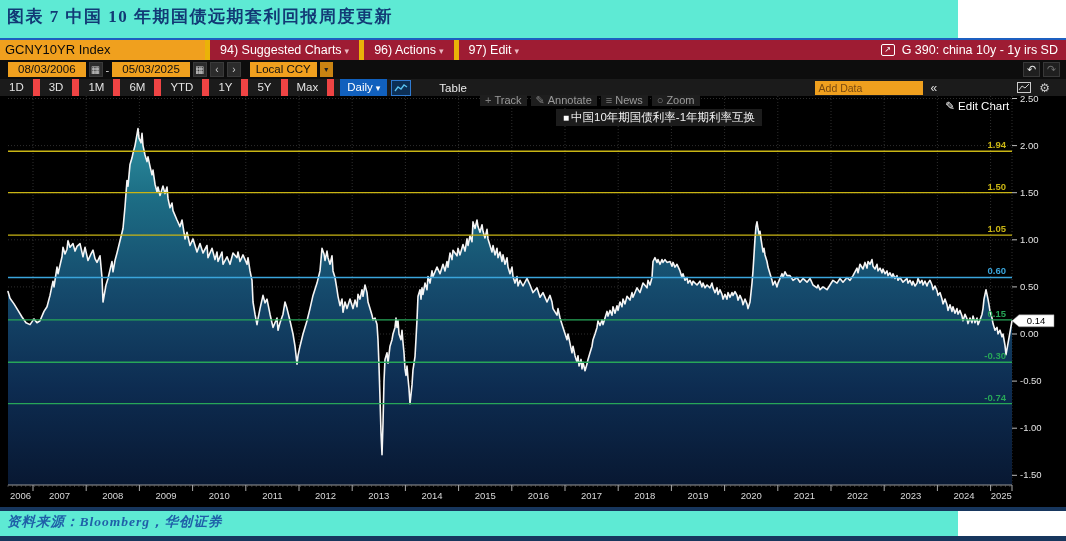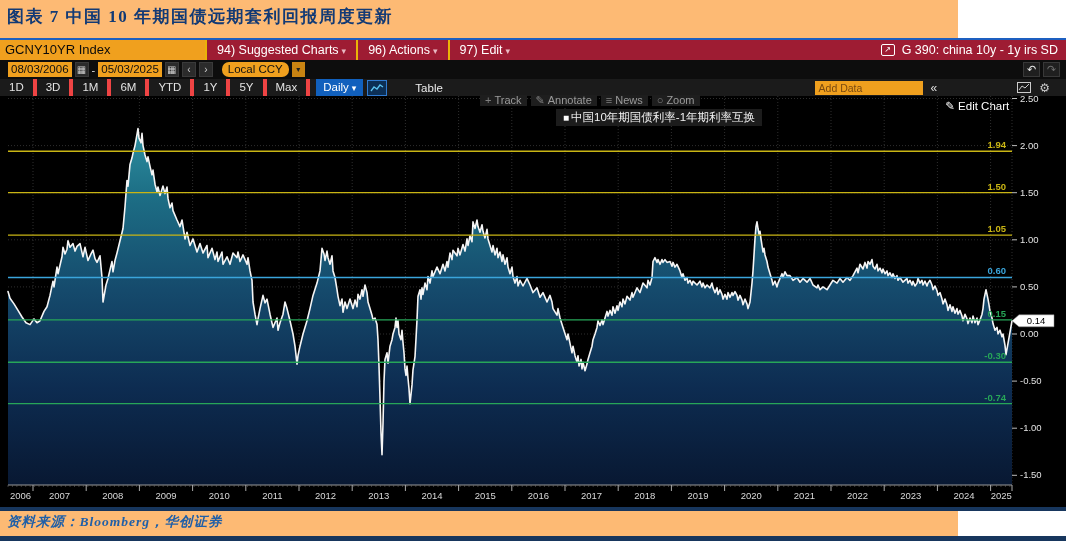--- a/index.html
+++ b/index.html
@@ -1,62 +1,62 @@
 <!DOCTYPE html>
 <html><head>
 <meta charset="utf-8">
 <style>
   * { margin:0; padding:0; box-sizing:border-box; }
   html,body { width:1066px; height:541px; background:#ffffff; overflow:hidden;
               font-family:"Liberation Sans","DejaVu Sans",sans-serif; }
-  #page { position:relative; width:958px; height:541px; background:#fdba74; }
+  #page { position:relative; width:958px; height:541px; background:#5eead4; }
 
   
   .doc-title { position:absolute; left:7px; top:5px; font-family:"Liberation Serif","DejaVu Serif",serif;
                font-size:17px; font-weight:bold; color:#123a75; letter-spacing:1.5px; }
   .doc-divider { position:absolute; left:0; top:507px; width:1066px; height:4px; background:#17365d; }
   .doc-source { position:absolute; left:7px; top:513px; font-family:"Liberation Serif","DejaVu Serif",serif;
                 font-size:13.5px; font-weight:bold; font-style:italic; color:#1f5fa8; letter-spacing:1px; }
   .doc-bottombar { position:absolute; left:0; top:536px; width:1066px; height:5px; background:#17365d; }
 
   
   .terminal { position:absolute; left:0; top:38px; width:1066px; height:469px; background:#000; }
   .term-topline { position:absolute; left:0; top:0; width:100%; height:2px; background:#1d5fc0; }
 
   .menubar { position:absolute; left:0; top:2px; width:100%; height:20px; background:#9e1c33;
              display:flex; align-items:center; }
   .ticker-field { width:205px; height:20px; background:#f0a01e; color:#0b0b0b; font-size:13px;
                   line-height:20px; padding-left:5px; }
   .menu-item { color:#fff; font-size:12.5px; padding:0 10px; height:20px; line-height:20px;
-               border-left:2px solid #eab308; white-space:nowrap; }
+               border-left:5px solid #eab308; white-space:nowrap; }
   .menu-item .caret { font-size:9px; color:#e9b9c2; margin-left:3px; }
   .win-title { margin-left:auto; display:flex; align-items:center; gap:7px; padding-right:8px;
                color:#fff; font-size:12.5px; white-space:nowrap; }
   .export-ic { display:inline-block; width:14px; height:12px; border:1.5px solid #fff; border-radius:2px;
                color:#fff; font-size:8px; line-height:9px; text-align:center; }
 
   .datebar { position:absolute; left:0; top:22px; width:100%; height:19px; background:#0d0d0d;
              display:flex; align-items:center; gap:3px; padding-left:8px; }
-  .date-field { background:#f0a01e; color:#111; font-size:11.5px; height:15px; line-height:15px; padding:0 3px; }
+  .date-field { background:#f0a01e; color:#111; font-size:11.5px; height:15px; line-height:15px; padding:0 10px; }
   .mini-btn { background:#2b2b2b; color:#cfcfcf; height:15px; min-width:14px; text-align:center;
               font-size:10px; line-height:14px; border:1px solid #3a3a3a; }
   .dash { color:#ddd; font-size:11px; }
   .ccy-field { background:#f0a01e; color:#111; font-size:11.5px; height:15px; line-height:15px;
-               padding:0 6px; margin-left:6px;border-radius:7px; }
+               padding:0 6px; margin-left:6px; }
   .ccy-caret { background:#c98312; color:#222; height:15px; width:13px; font-size:8px; line-height:15px;
                text-align:center; }
   .undo-redo { margin-left:auto; display:flex; gap:3px; padding-right:6px; }
   .ur-box { width:17px; height:15px; background:#1f1f1f; border:1px solid #383838; text-align:center;
             line-height:13px; font-size:11px; }
   .ur-box.undo { color:#e8e8e8; } .ur-box.redo { color:#6d6d6d; }
 
   .tabbar { position:absolute; left:0; top:41px; width:100%; height:17px; background:#1b1b1b;
             display:flex; align-items:center; }
   .range-tab { color:#e3e3e3; font-size:11.5px; padding:0 9px; height:17px; line-height:17px;
-               border-right:4px solid #ef4444; }
+               border-right:7px solid #ef4444; }
   .daily-btn { background:#1160bd; color:#fff; font-size:11.5px; height:17px; line-height:17px;
                padding:0 7px; margin-left:6px; }
   .daily-btn .caret { font-size:9px; margin-left:3px; }
   .charttype-btn { width:20px; height:16px; background:#0c2f55; border:1px solid #2f7bd2; margin-left:4px;
                    display:flex; align-items:center; justify-content:center; }
   .table-btn { color:#ececec; font-size:11.5px; margin-left:28px; }
   .tab-right { margin-left:auto; display:flex; align-items:center; gap:8px; padding-right:16px; }
   .add-data { width:108px; height:14px; background:#f0a01e; color:#7a4a10; font-size:10.5px;
               line-height:14px; padding:0 4px; }
   .collapse { color:#ddd; font-size:12px; }

